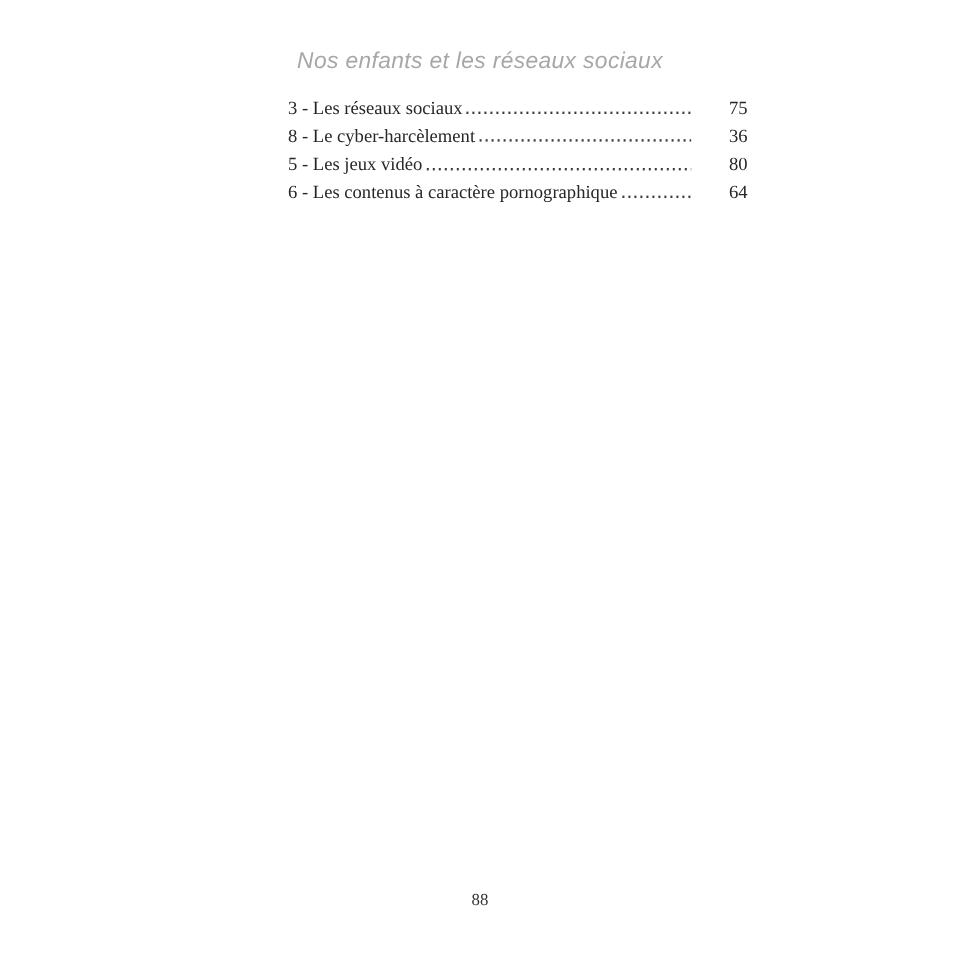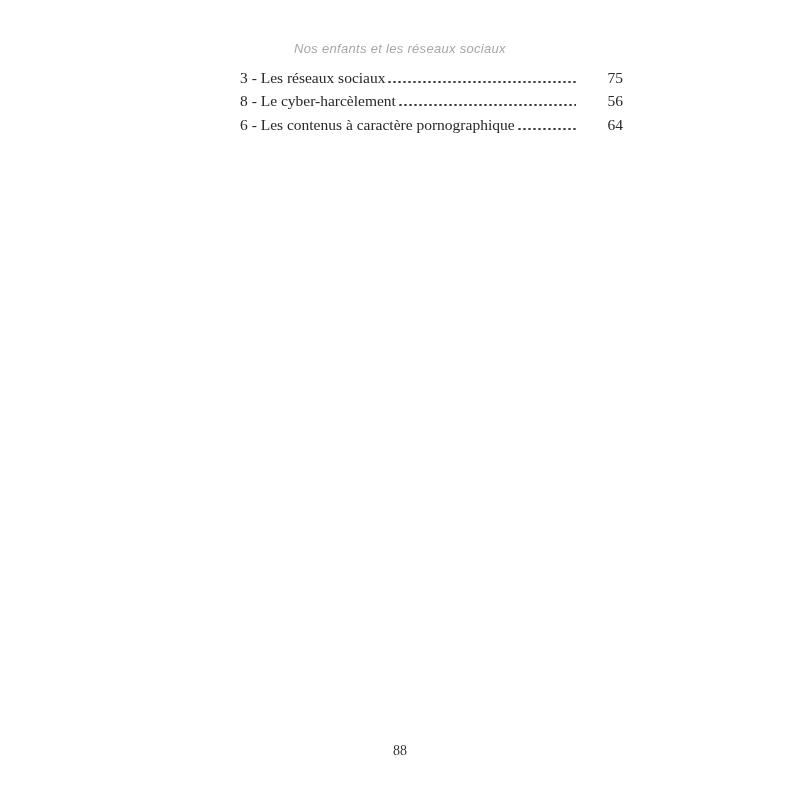--- a/index.html
+++ b/index.html
@@ -17,28 +17,28 @@
     color: #2e2e2e;
   }
   .running-header {
     position: absolute;
     top: 41px;
     left: 0;
     width: 100%;
     text-align: center;
     font-family: "Liberation Sans", sans-serif;
     font-style: italic;
-    font-size: 13px;
+    font-size: 19px;
     letter-spacing: 0.3px;
     color: #a7a7a7;
   }
   .toc {
     position: absolute;
     left: 240px;
-    top: 66px;
+    top: 79px;
     width: 383px;
   }
   .toc-row {
     display: flex;
     align-items: baseline;
     font-size: 15.5px;
     line-height: 23.3px;
     color: #272727;
     white-space: nowrap;
   }
@@ -80,23 +80,28 @@
 
     <div class="toc-row">
       <span class="toc-label">3 - Les réseaux sociaux</span>
       <span class="toc-leader"></span>
       <span class="toc-page">75</span>
     </div>
 
     <div class="toc-row">
       <span class="toc-label">8 - Le cyber-harcèlement</span>
       <span class="toc-leader"></span>
-      <span class="toc-page">56</span>
+      <span class="toc-page">36</span>
     </div>
 
+    <div class="toc-row">
+      <span class="toc-label">5 - Les jeux vidéo</span>
+      <span class="toc-leader"></span>
+      <span class="toc-page">80</span>
+    </div>
 
     <div class="toc-row">
       <span class="toc-label">6 - Les contenus à caractère pornographique</span>
       <span class="toc-leader"></span>
       <span class="toc-page">64</span>
     </div>
 
   </div>
 
   <div class="folio">88</div>

